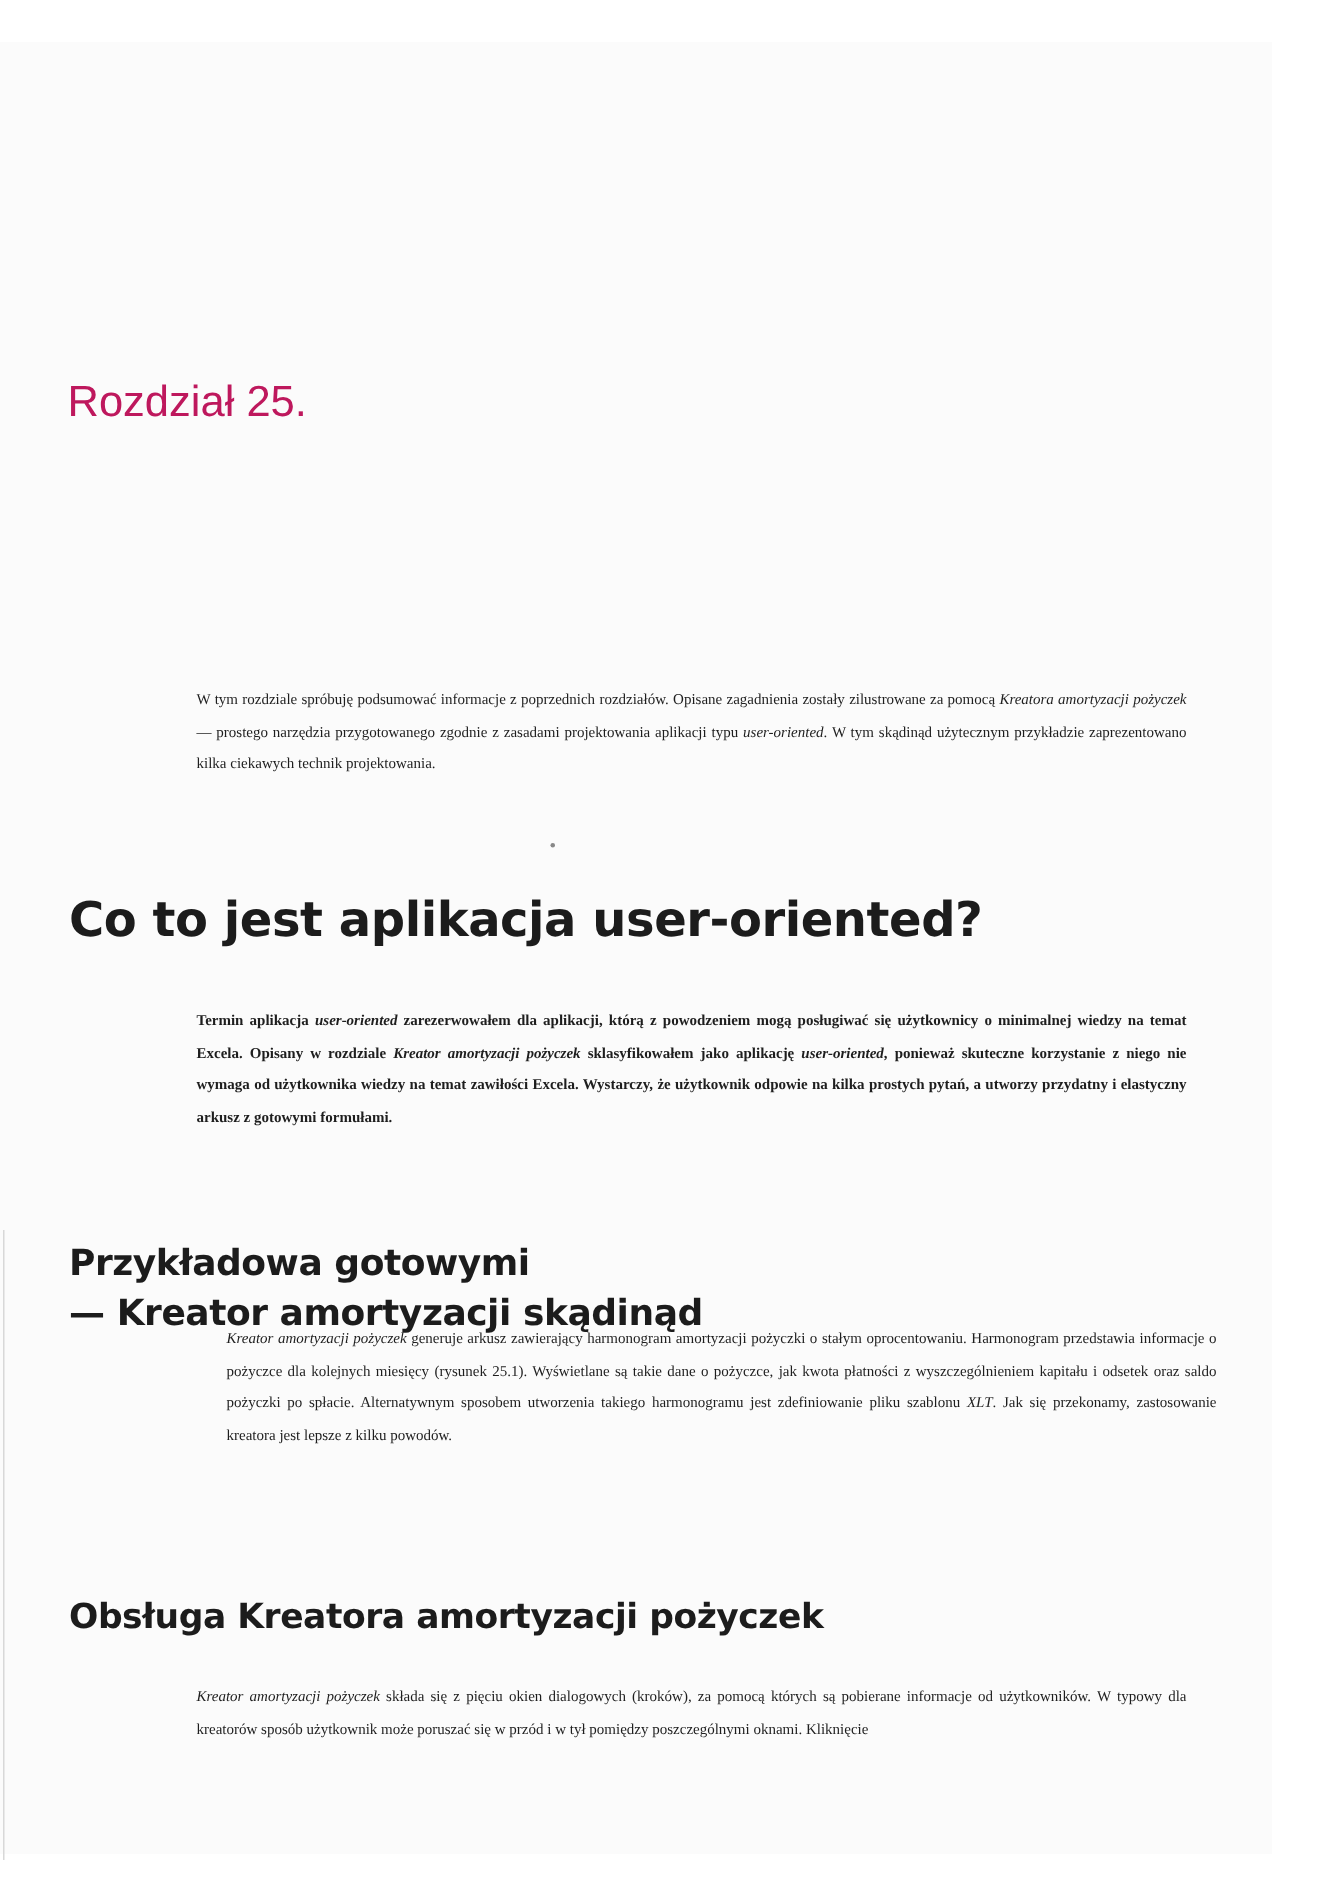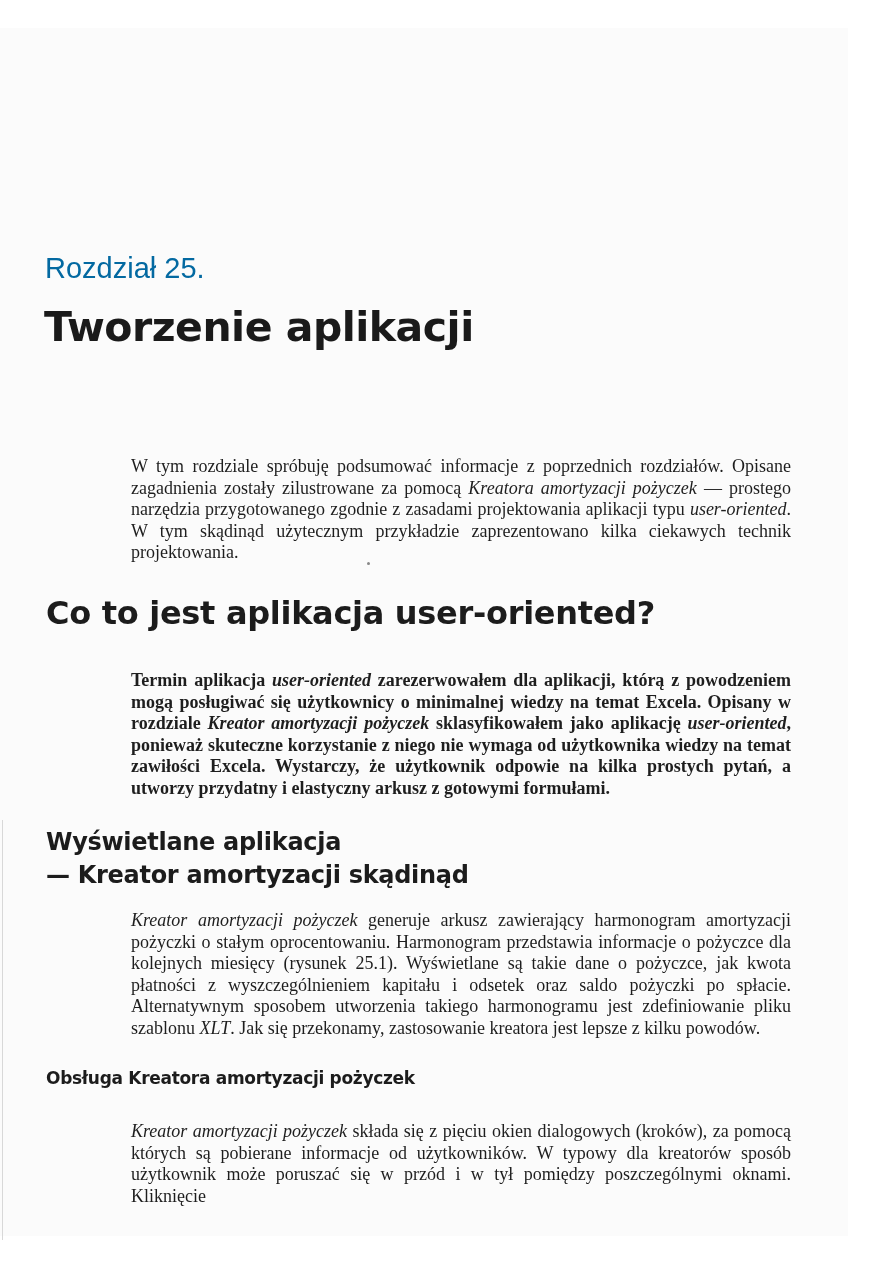--- a/index.html
+++ b/index.html
@@ -29,21 +29,21 @@
       height: 420px;
       background: #d8d8d8;
     }
     .chapter-label {
       position: absolute;
       left: 45px;
       top: 252px;
       font-family: "Liberation Sans", sans-serif;
       font-size: 29px;
       font-weight: normal;
-      color: #0369a1;
+      color: #be185d;
       letter-spacing: 0px;
       line-height: 32px;
     }
     .chapter-title {
       position: absolute;
       left: 44px;
       top: 298px;
       font-family: "DejaVu Sans", sans-serif;
       font-size: 41px;
       font-weight: bold;
@@ -54,66 +54,65 @@
     .section-h {
       position: absolute;
       left: 46px;
       font-family: "DejaVu Sans", sans-serif;
       font-weight: bold;
       color: #1c1c1c;
       letter-spacing: -0.3px;
     }
     .h-co { top: 598px; font-size: 32px; line-height: 30px; }
     .h-przyk { top: 826px; font-size: 24px; line-height: 33px; }
-    .h-obsl { top: 1066px; font-size: 17px; line-height: 24px; }
+    .h-obsl { top: 1066px; font-size: 23px; line-height: 24px; }
     .para {
       position: absolute;
       left: 131px;
       width: 660px;
       font-family: "Liberation Serif", serif;
-      font-size: 18px;
+      font-size: 10px;
       line-height: 21.5px;
       color: #1e1e1e;
       text-align: justify;
     }
     .para em { font-style: italic; }
     .p1 { top: 456px; }
     .p2 { top: 670px; font-weight: bold; }
-    .p3 { top: 910px; }
+    .p3 { top: 882px; margin-left: 20px; }
     .p4 { top: 1121px; }
     .dot {
       position: absolute;
       width: 3px;
       height: 3px;
       background: #888;
       border-radius: 50%;
     }
   </style>
 </head>
 <body>
 
 <div class="page"></div>
 <div class="scan-edge"></div>
 
 <div class="chapter-label">Rozdział 25.</div>
 
 <div class="chapter-title">
-  <div>Tworzenie aplikacji</div>
 </div>
 
 <div class="para p1"><span>W tym rozdziale spróbuję podsumować informacje z poprzednich rozdziałów. Opisane zagadnienia zostały zilustrowane za pomocą </span><em>Kreatora amortyzacji pożyczek</em><span> — prostego narzędzia przygotowanego zgodnie z zasadami projektowania aplikacji typu </span><em>user-oriented</em><span>. W tym skądinąd użytecznym przykładzie zaprezentowano kilka ciekawych technik projektowania.</span></div>
 
 <div class="dot" style="left:367px; top:562px;"></div>
 
 <div class="section-h h-co">Co to jest aplikacja user-oriented?</div>
 
 <div class="para p2"><span>Termin aplikacja </span><em>user-oriented</em><span> zarezerwowałem dla aplikacji, którą z powodzeniem mogą posługiwać się użytkownicy o minimalnej wiedzy na temat Excela. Opisany w rozdziale </span><em>Kreator amortyzacji pożyczek</em><span> sklasyfikowałem jako aplikację </span><em>user-oriented</em><span>, ponieważ skuteczne korzystanie z niego nie wymaga od użytkownika wiedzy na temat zawiłości Excela. Wystarczy, że użytkownik odpowie na kilka prostych pytań, a utworzy przydatny i elastyczny arkusz z gotowymi formułami.</span></div>
 
 <div class="section-h h-przyk">
-  <div>Wyświetlane aplikacja</div>
+  <div>Przykładowa gotowymi</div>
   <div>— Kreator amortyzacji skądinąd</div>
 </div>
 
 <div class="para p3"><em>Kreator amortyzacji pożyczek</em><span> generuje arkusz zawierający harmonogram amortyzacji pożyczki o stałym oprocentowaniu. Harmonogram przedstawia informacje o pożyczce dla kolejnych miesięcy (rysunek 25.1). Wyświetlane są takie dane o pożyczce, jak kwota płatności z wyszczególnieniem kapitału i odsetek oraz saldo pożyczki po spłacie. Alternatywnym sposobem utworzenia takiego harmonogramu jest zdefiniowanie pliku szablonu </span><em>XLT</em><span>. Jak się przekonamy, zastosowanie kreatora jest lepsze z kilku powodów.</span></div>
 
 <div class="section-h h-obsl">Obsługa Kreatora amortyzacji pożyczek</div>
 
 <div class="para p4"><em>Kreator amortyzacji pożyczek</em><span> składa się z pięciu okien dialogowych (kroków), za pomocą których są pobierane informacje od użytkowników. W typowy dla kreatorów sposób użytkownik może poruszać się w przód i w tył pomiędzy poszczególnymi oknami. Kliknięcie</span></div>
 
 </body></html>

